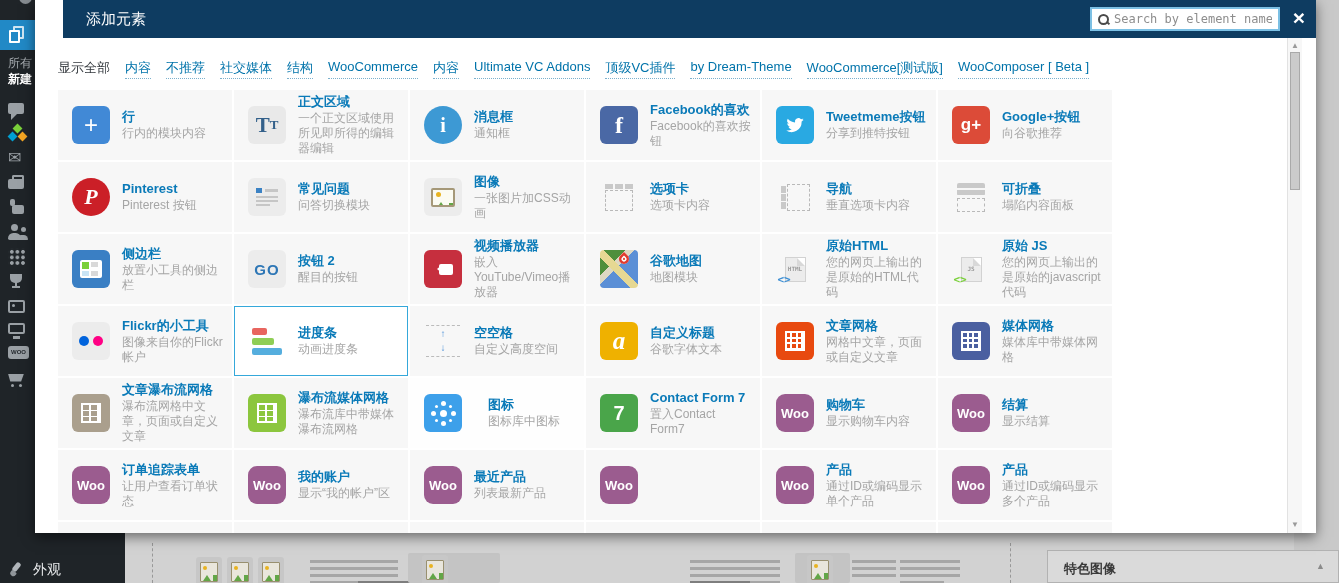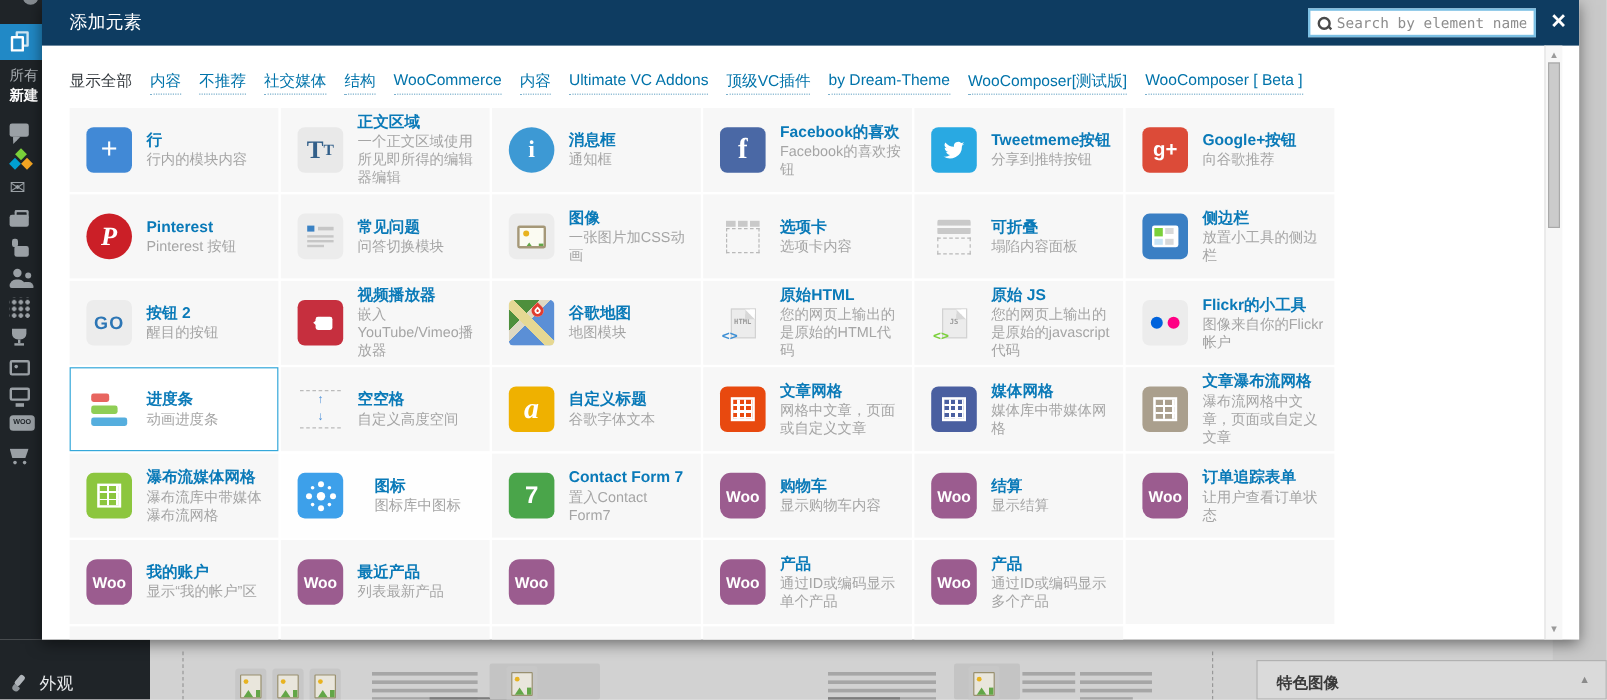--- a/index.html
+++ b/index.html
@@ -59,21 +59,21 @@
   .ph-frame::after { content:""; position:absolute; left:0px; top:6px; border:6px solid transparent; border-bottom:9px solid #63a647; box-shadow:8px 2px 0 -4px #63a647; }
   .ph-lines { position:absolute; display:flex; flex-direction:column; gap:4px; }
   .ph-lines i { height:3px; background:#a6a6a6; }
   .ph-box { position:absolute; background:#c4c4c4; border-radius:2px; }
   .ph-darkline { position:absolute; height:4px; background:#7e7e7e; }
   .featured-panel { position:absolute; left:1047px; top:17px; width:292px; height:33px; background:#dadada; border:1px solid #b2b2b2; }
   .featured-panel .fp-title { position:absolute; left:16px; top:9px; font-size:13px; font-weight:bold; color:#3a3a3a; }
   .featured-panel .fp-toggle { position:absolute; right:13px; top:10px; font-size:9px; color:#8a8a8a; cursor:pointer; }
 
   
-  .modal { position:absolute; left:35px; top:0; width:1281px; height:533px; background:#fff; z-index:5; box-shadow:0 4px 12px rgba(0,0,0,.5); overflow:hidden; }
+  .modal { position:absolute; left:35px; top:0; width:1281px; height:533px; background:#fff; z-index:5; box-shadow:0 4px 12px rgba(0,0,0,.5); overflow:hidden;padding-left:28px; }
   .modal-head { position:relative; height:38px; background:#0e3c61; }
   .modal-title { position:absolute; left:23px; top:0; line-height:38px; color:#fff; font-size:15px; }
   .search-wrap { position:absolute; right:36px; top:7px; width:190px; height:24px; background:#fff; border:2px solid #7cc0e4; display:flex; align-items:center; padding:0 6px; gap:5px; }
   .search-glyph { position:relative; width:11px; height:11px; flex:none; }
   .search-glyph::before { content:""; position:absolute; left:0; top:0; width:7px; height:7px; border:2px solid #4a4a4a; border-radius:50%; }
   .search-glyph::after { content:""; position:absolute; left:8px; top:8px; width:4px; height:2px; background:#4a4a4a; transform:rotate(45deg); }
   .search-input { border:none; outline:none; width:100%; font-family:"DejaVu Sans Mono", monospace; font-size:12px; color:#555; background:transparent; }
   .search-input::placeholder { color:#8d8d8d; }
   .close-btn { position:absolute; right:11px; top:5px; color:#fff; font-size:21px; font-weight:bold; cursor:pointer; line-height:26px; }
 
@@ -299,21 +299,21 @@
       <a class="tab active">显示全部</a>
       <a class="tab">内容</a>
       <a class="tab">不推荐</a>
       <a class="tab">社交媒体</a>
       <a class="tab">结构</a>
       <a class="tab">WooCommerce</a>
       <a class="tab">内容</a>
       <a class="tab">Ultimate VC Addons</a>
       <a class="tab">顶级VC插件</a>
       <a class="tab">by Dream-Theme</a>
-      <a class="tab">WooComposer[测试版]</a>
+      <a class="tab">WooCommerce[测试版]</a>
       <a class="tab">WooComposer [ Beta ]</a>
     </div>
 
   <div class="grid" id="grid">
   <div class="card">
     <div class="el-icon ic-row">+</div>
     <div class="card-txt">
       <div class="card-title">行</div>
       <div class="card-desc">行内的模块内容</div>
     </div>
@@ -397,20 +397,29 @@
   <div class="card">
     <div class="el-icon ic-plain">
           <span class="tbs"></span>
         </div>
     <div class="card-txt">
       <div class="card-title">选项卡</div>
       <div class="card-desc">选项卡内容</div>
     </div>
   </div>
 
+  <div class="card">
+    <div class="el-icon ic-plain">
+          <span class="tur"></span>
+        </div>
+    <div class="card-txt">
+      <div class="card-title">导航</div>
+      <div class="card-desc">垂直选项卡内容</div>
+    </div>
+  </div>
 
   <div class="card">
     <div class="el-icon ic-plain">
           <span class="acc"></span>
         </div>
     <div class="card-txt">
       <div class="card-title">可折叠</div>
       <div class="card-desc">塌陷内容面板</div>
     </div>
   </div>

